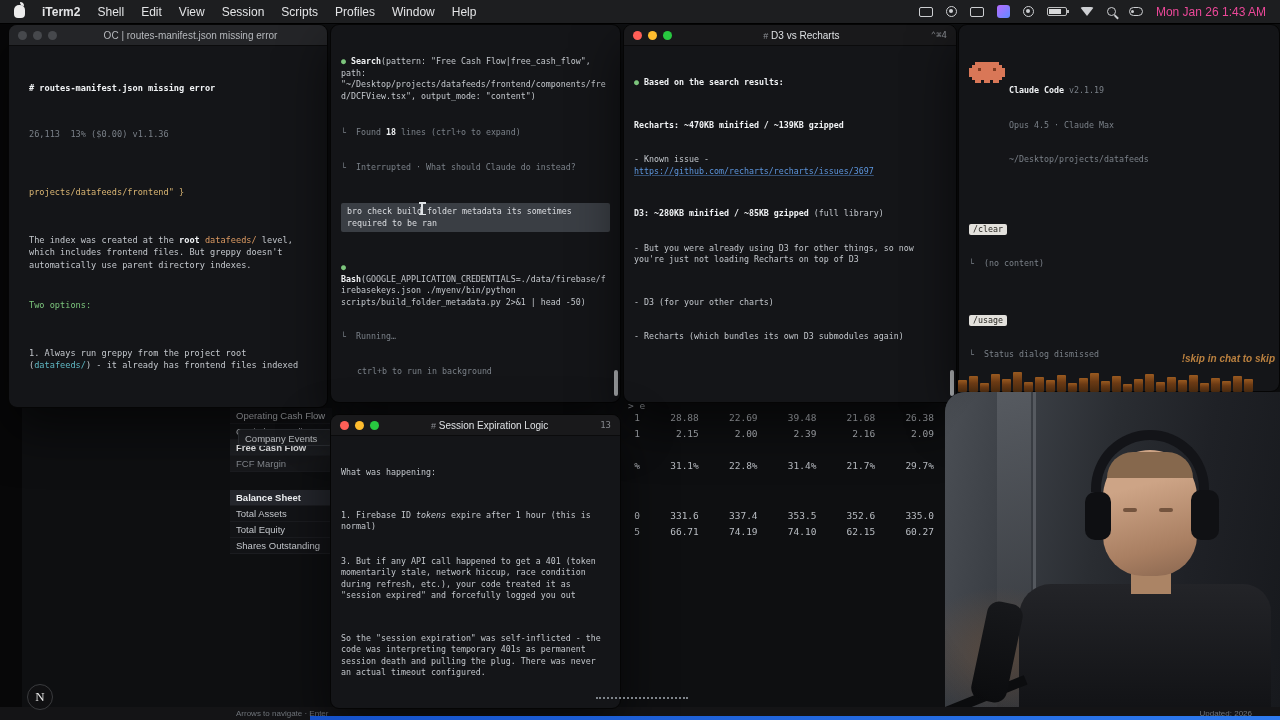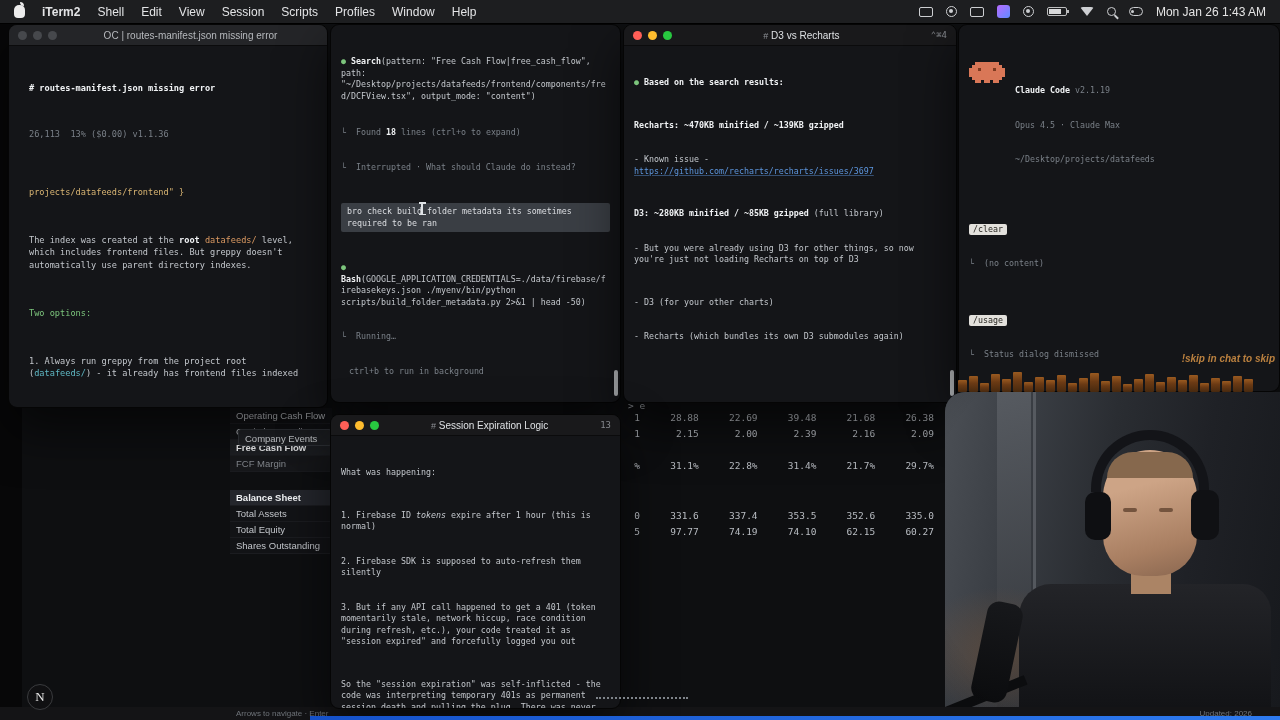--- a/index.html
+++ b/index.html
@@ -18,21 +18,21 @@
 .ico-rec::after{content:"";position:absolute;left:2px;top:2px;width:4px;height:4px;border-radius:50%;background:#cdcfd2}
 .ico-grad{width:13px;height:13px;border-radius:3px;background:linear-gradient(135deg,#b86bff,#5e8bff)}
 .ico-batt{width:20px;height:9px;border:1px solid #bdbebf;border-radius:2px;position:relative}
 .ico-batt::after{content:"";position:absolute;right:-3px;top:2px;width:2px;height:3px;background:#bdbebf}
 .ico-batt i{position:absolute;left:1px;top:1px;bottom:1px;width:12px;background:#d9dadb;display:block}
 .ico-wifi{width:0;height:0;border-left:7px solid transparent;border-right:7px solid transparent;border-top:9px solid #cdcfd2;border-radius:3px}
 .ico-search{width:9px;height:9px;border:1.5px solid #cdcfd2;border-radius:50%;position:relative}
 .ico-search::after{content:"";position:absolute;right:-4px;bottom:-2px;width:5px;height:1.5px;background:#cdcfd2;transform:rotate(45deg)}
 .ico-cc{width:14px;height:9px;border:1.5px solid #cdcfd2;border-radius:5px;position:relative}
 .ico-cc::after{content:"";position:absolute;left:1.5px;top:1.5px;width:3px;height:3px;border-radius:50%;background:#cdcfd2}
-.mb-clock{color:#e5e5e5;white-space:nowrap}
+.mb-clock{color:#ec4899;white-space:nowrap}
 
 #left-edge{position:absolute;left:0;top:24px;width:22px;bottom:0;background:#070708;z-index:2}
 #fin-bg{position:absolute;left:22px;top:24px;right:0;bottom:13px;background:#0e0f11;z-index:1}
 #fin-labels{position:absolute;left:230px;top:408px;width:102px;z-index:3;font-family:"Liberation Sans",sans-serif;font-size:9.5px;color:#c3c6cb;background:#121316}
 .fin-row{height:16px;line-height:16px;padding-left:6px;border-bottom:1px solid #1b1c20;white-space:nowrap;overflow:hidden}
 .fin-row.sel{background:#1e2024;color:#f2f3f5;font-weight:bold}
 .fin-row.sub{color:#85898f;background:#17181b}
 .fin-row.gap{height:18px;background:#0f1012;border-bottom:none}
 .fin-row.sec{background:#24262c;color:#eef0f2;font-weight:bold}
 #events-pop{position:absolute;left:238px;top:429px;width:94px;height:17px;line-height:17px;z-index:4;background:#202226;border:1px solid #34373d;border-radius:3px;font-family:"Liberation Sans",sans-serif;font-size:9.5px;color:#dfe2e6;padding-left:6px;white-space:nowrap;overflow:hidden}
@@ -59,21 +59,21 @@
 .dim{color:#7a8088}.bd{font-weight:bold;color:#f0f2f4}
 .grn{color:#7cc57c}.org{color:#dc9a62}.yel{color:#d8b472}.cy{color:#5fb8c4}
 .lnk{color:#5d96de;text-decoration:underline;text-decoration-color:rgba(93,150,222,.45)}
 .quote{background:#3a3e44;color:#dcdee2;padding:3px 6px;margin:7px 0;border-radius:2px}
 .chip{display:inline-block;background:#e3e1dc;color:#26241f;padding:0 4px;border-radius:2px}
 .vscroll{position:absolute;right:2px;bottom:6px;width:4px;height:26px;background:#cfd2d6;border-radius:2px;opacity:.85;z-index:5}
 .para{margin-bottom:8px}
 
 #w-oc .term{font-size:8.6px;line-height:12.2px;padding:12px 20px}
 
-.nav-head{display:flex;gap:6px;align-items:flex-start;margin-top:6px}
+.nav-head{display:flex;gap:0;align-items:flex-start;margin-top:6px}
 .clogo{width:40px;height:24px;position:relative;flex:none}
 .clogo .px{position:absolute;left:0;top:0;width:3px;height:3px;background:transparent;box-shadow:
 6px 0 #d97757,9px 0 #d97757,12px 0 #d97757,15px 0 #d97757,18px 0 #d97757,21px 0 #d97757,24px 0 #d97757,27px 0 #d97757,
 3px 3px #d97757,6px 3px #d97757,9px 3px #d97757,12px 3px #d97757,15px 3px #d97757,18px 3px #d97757,21px 3px #d97757,24px 3px #d97757,27px 3px #d97757,30px 3px #d97757,
 0 6px #d97757,3px 6px #d97757,6px 6px #d97757,12px 6px #d97757,15px 6px #d97757,18px 6px #d97757,21px 6px #d97757,27px 6px #d97757,30px 6px #d97757,33px 6px #d97757,9px 6px #7e3a20,24px 6px #7e3a20,
 0 9px #d97757,3px 9px #d97757,6px 9px #d97757,9px 9px #d97757,12px 9px #d97757,15px 9px #d97757,18px 9px #d97757,21px 9px #d97757,24px 9px #d97757,27px 9px #d97757,30px 9px #d97757,33px 9px #d97757,
 0 12px #d97757,3px 12px #d97757,6px 12px #d97757,9px 12px #d97757,12px 12px #d97757,15px 12px #d97757,18px 12px #d97757,21px 12px #d97757,24px 12px #d97757,27px 12px #d97757,30px 12px #d97757,33px 12px #d97757,
 3px 15px #d97757,6px 15px #d97757,9px 15px #d97757,12px 15px #d97757,15px 15px #d97757,18px 15px #d97757,21px 15px #d97757,24px 15px #d97757,27px 15px #d97757,30px 15px #d97757,
 6px 18px #d97757,9px 18px #d97757,15px 18px #d97757,18px 18px #d97757,24px 18px #d97757,27px 18px #d97757}
 
@@ -152,21 +152,21 @@
 <div class="num-row" style="top:510px">
   <span>0</span>
     <span>331.6</span>
     <span>337.4</span>
     <span>353.5</span>
     <span>352.6</span>
     <span>335.0</span>
 </div>
 <div class="num-row" style="top:526px">
   <span>5</span>
-    <span>97.77</span>
+    <span>66.71</span>
     <span>74.19</span>
     <span>74.10</span>
     <span>62.15</span>
     <span>60.27</span>
 </div>
 
 <div id="fbar">
   <span class="fl">Arrows to navigate · Enter</span>
   <span class="fr">Updated: 2026</span>
 </div>
@@ -180,41 +180,41 @@
       <span class="dot"></span>
       <span class="dot"></span>
     </div>
     <div class="title">OC | routes-manifest.json missing error</div>
   </div>
   <div class="term">
     <div class="bd"># routes-manifest.json missing error</div>
     <div class="dim" style="margin-top:9px">26,113  13% ($0.00) v1.1.36</div>
     <div class="yel" style="margin-top:21px">projects/datafeeds/frontend" }</div>
     <div style="margin-top:12px"><span>The index was created at the </span><span class="bd">root </span><span class="org">datafeeds/</span><span> level, which includes frontend files. But greppy doesn't automatically use parent directory indexes.</span></div>
-    <div class="grn" style="margin-top:12px">Two options:</div>
+    <div class="grn" style="margin-top:4px">Two options:</div>
     <div style="margin-top:11px"><span>1. Always run greppy from the project root (</span><span class="cy">datafeeds/</span><span>) - it already has frontend files indexed</span></div>
     
     
     
     
     
     
     
   </div>
 </div>
 
 <div class="window" id="w-build" style="left:330px;top:24px;width:291px;height:379px">
   <div class="term">
     <div><span class="grn">● </span><span class="bd">Search</span><span>(pattern: "Free Cash Flow|free_cash_flow", path: "~/Desktop/projects/datafeeds/frontend/components/fred/DCFView.tsx", output_mode: "content")</span></div>
     <div class="dim" style="margin-top:2px"><span>└  Found </span><span class="bd">18</span><span> lines (ctrl+o to expand)</span></div>
     <div class="dim">└  Interrupted · What should Claude do instead?</div>
     <div class="quote">bro check build folder metadata its sometimes required to be ran</div>
     <div><span class="grn">● </span><span class="bd">Bash</span><span>(GOOGLE_APPLICATION_CREDENTIALS=./data/firebase/firebasekeys.json ./myenv/bin/python scripts/build_folder_metadata.py 2&gt;&amp;1 | head -50)</span></div>
     <div class="dim">└  Running…</div>
-    <div class="dim" style="margin-left:8px">ctrl+b to run in background</div>
+    <div class="dim" style="margin-left:16px">ctrl+b to run in background</div>
     
     
     
     
     
     
     
   </div>
   <div class="vscroll"></div>
 </div>
@@ -278,21 +278,20 @@
       <span class="dot r"></span>
       <span class="dot y"></span>
       <span class="dot g"></span>
     </div>
     <div class="title"><span class="thash">#</span> <span>Session Expiration Logic</span></div>
     <div class="tright">13</div>
   </div>
   <div class="term">
     <div class="para">What was happening:</div>
     <div><span>1. Firebase ID </span><em>tokens</em><span> expire after 1 hour (this is normal)</span></div>
-    <div>2. Firebase SDK is supposed to auto-refresh them silently</div>
     <div class="para">3. But if any API call happened to get a 401 (token momentarily stale, network hiccup, race condition during refresh, etc.), your code treated it as "session expired" and forcefully logged you out</div>
     <div class="para">So the "session expiration" was self-inflicted - the code was interpreting temporary 401s as permanent session death and pulling the plug. There was never an actual timeout configured.</div>
     
     
     
     
     
     
   </div>
 </div>

